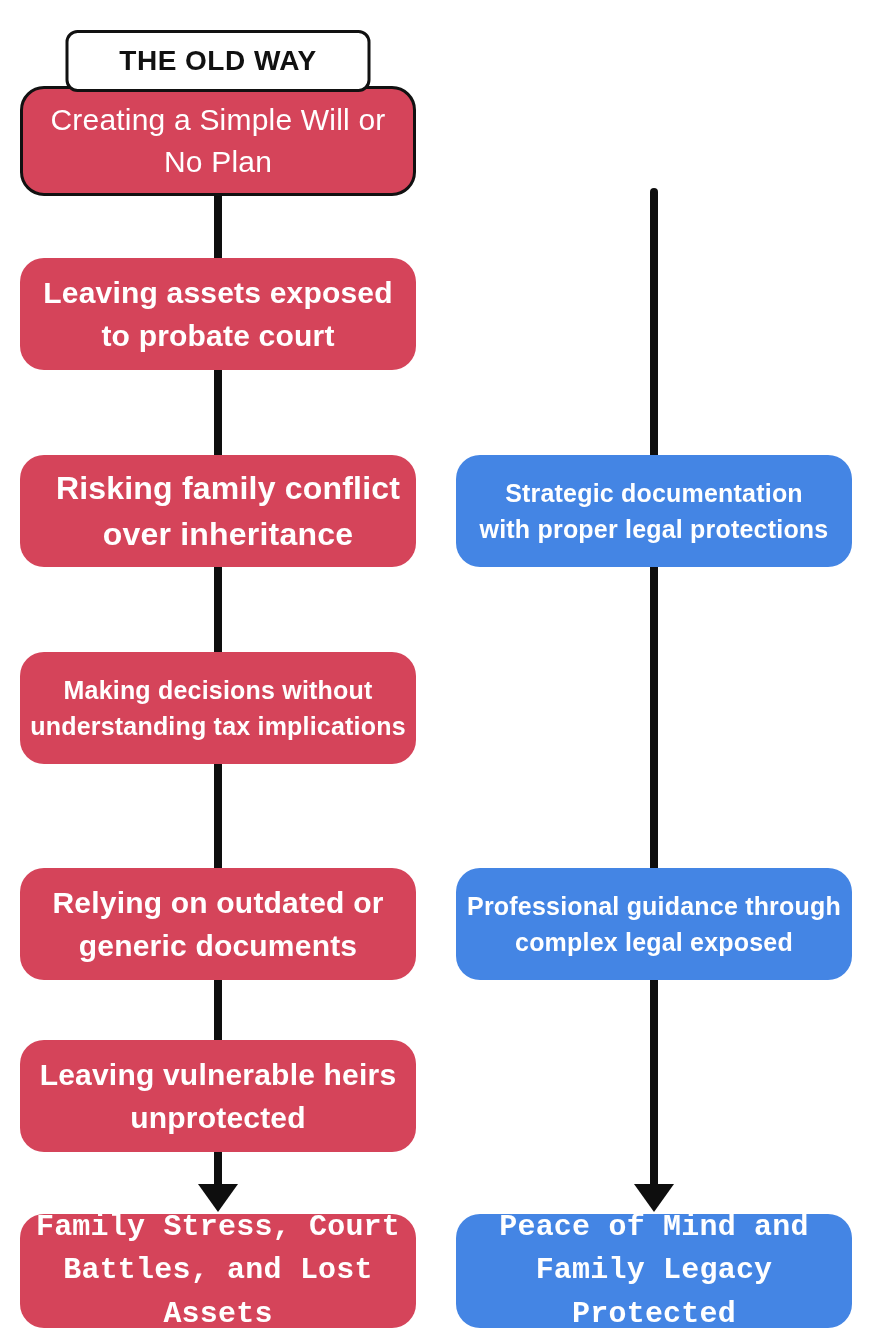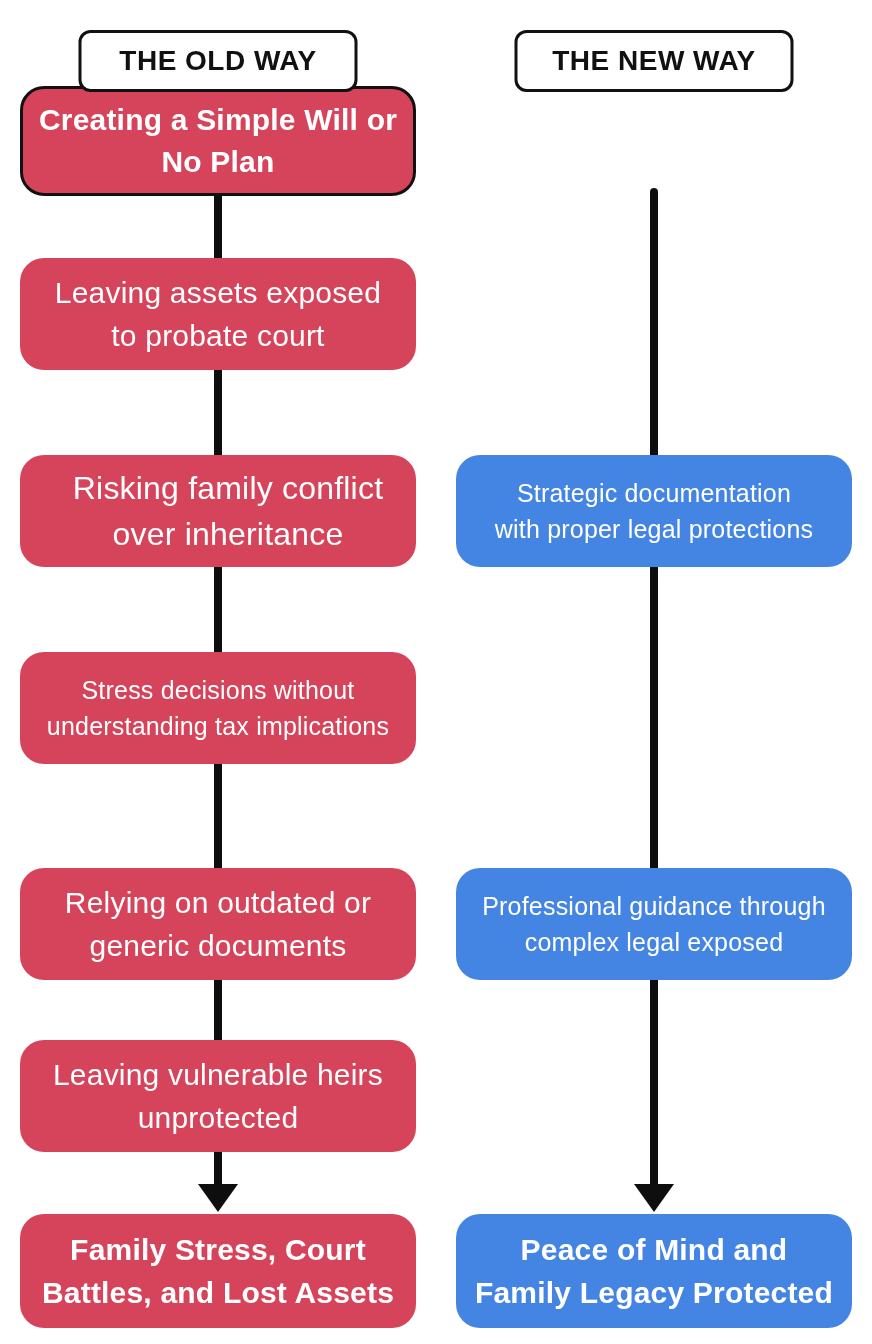--- a/index.html
+++ b/index.html
@@ -34,47 +34,48 @@
     border-left:20px solid transparent;
     border-right:20px solid transparent;
     border-top:28px solid var(--line);
   }
 
   .box{
     position:absolute;left:50%;transform:translateX(-50%);
     display:flex;align-items:center;justify-content:center;
     text-align:center;box-sizing:border-box;
     white-space:pre-line;
+    font-weight:bold;
   }
   .title-box{
-    top:30px;width:279px;height:62px;
+    top:30px;width:305px;height:62px;
     background:#ffffff;border:3px solid #111;border-radius:12px;
     z-index:4;color:var(--title_text);
     font-size:28px;font-weight:700;letter-spacing:.5px;
   }
   .color-box{
     width:396px;border-radius:24px;color:var(--box_text);z-index:2;
     line-height:1.45;letter-spacing:.2px;
   }
   .red{background:var(--red);}
   .blue{background:var(--blue);}
   .header-box{
     top:86px;height:110px;z-index:3;
     border:3.5px solid #111;
-    font-size:30px;font-weight:700;line-height:1.4;
+    font-size:30px;font-weight:400;line-height:1.4;
   }
   .row{height:112px;}
   .r2{top:258px;}
   .r3{top:455px;}
   .r4{top:652px;}
   .r5{top:868px;}
   .r6{top:1040px;}
   .footer-box{
     top:1214px;height:114px;
-    font-size:30px;font-weight:700;line-height:1.45;
+    font-size:30px;font-weight:700;line-height:1.45;font-family:Liberation Mono, monospace;
   }
   .text-xl{font-size:32px;padding-left:20px;}
   .text-lg{font-size:30px;}
   .text-md{font-size:25px;}
 </style>
 </head>
 <body>
 
 <div class="canvas">
 
@@ -95,21 +96,21 @@
       <span>Leaving assets exposed
 to probate court</span>
     </div>
 
     <div class="box color-box red row r3 text-xl">
       <span>Risking family conflict
 over inheritance</span>
     </div>
 
     <div class="box color-box red row r4 text-md">
-      <span>Stress decisions without
+      <span>Making decisions without
 understanding tax implications</span>
     </div>
 
     <div class="box color-box red row r6 text-lg">
       <span>Leaving vulnerable heirs
 unprotected</span>
     </div>
 
     <div class="box color-box red row r5 text-lg">
       <span>Relying on outdated or
@@ -119,23 +120,20 @@
     <div class="box color-box red footer-box">
       <span>Family Stress, Court
 Battles, and Lost Assets</span>
     </div>
   </section>
 
   <section class="col col-new">
     <div class="vline"></div>
     <div class="arrow"></div>
 
-    <div class="box title-box">
-      <span>THE NEW WAY</span>
-    </div>
 
 
 
     <div class="box color-box blue row r3 text-md">
       <span>Strategic documentation
 with proper legal protections</span>
     </div>
 
     <div class="box color-box blue row r5 text-md">
       <span>Professional guidance through

